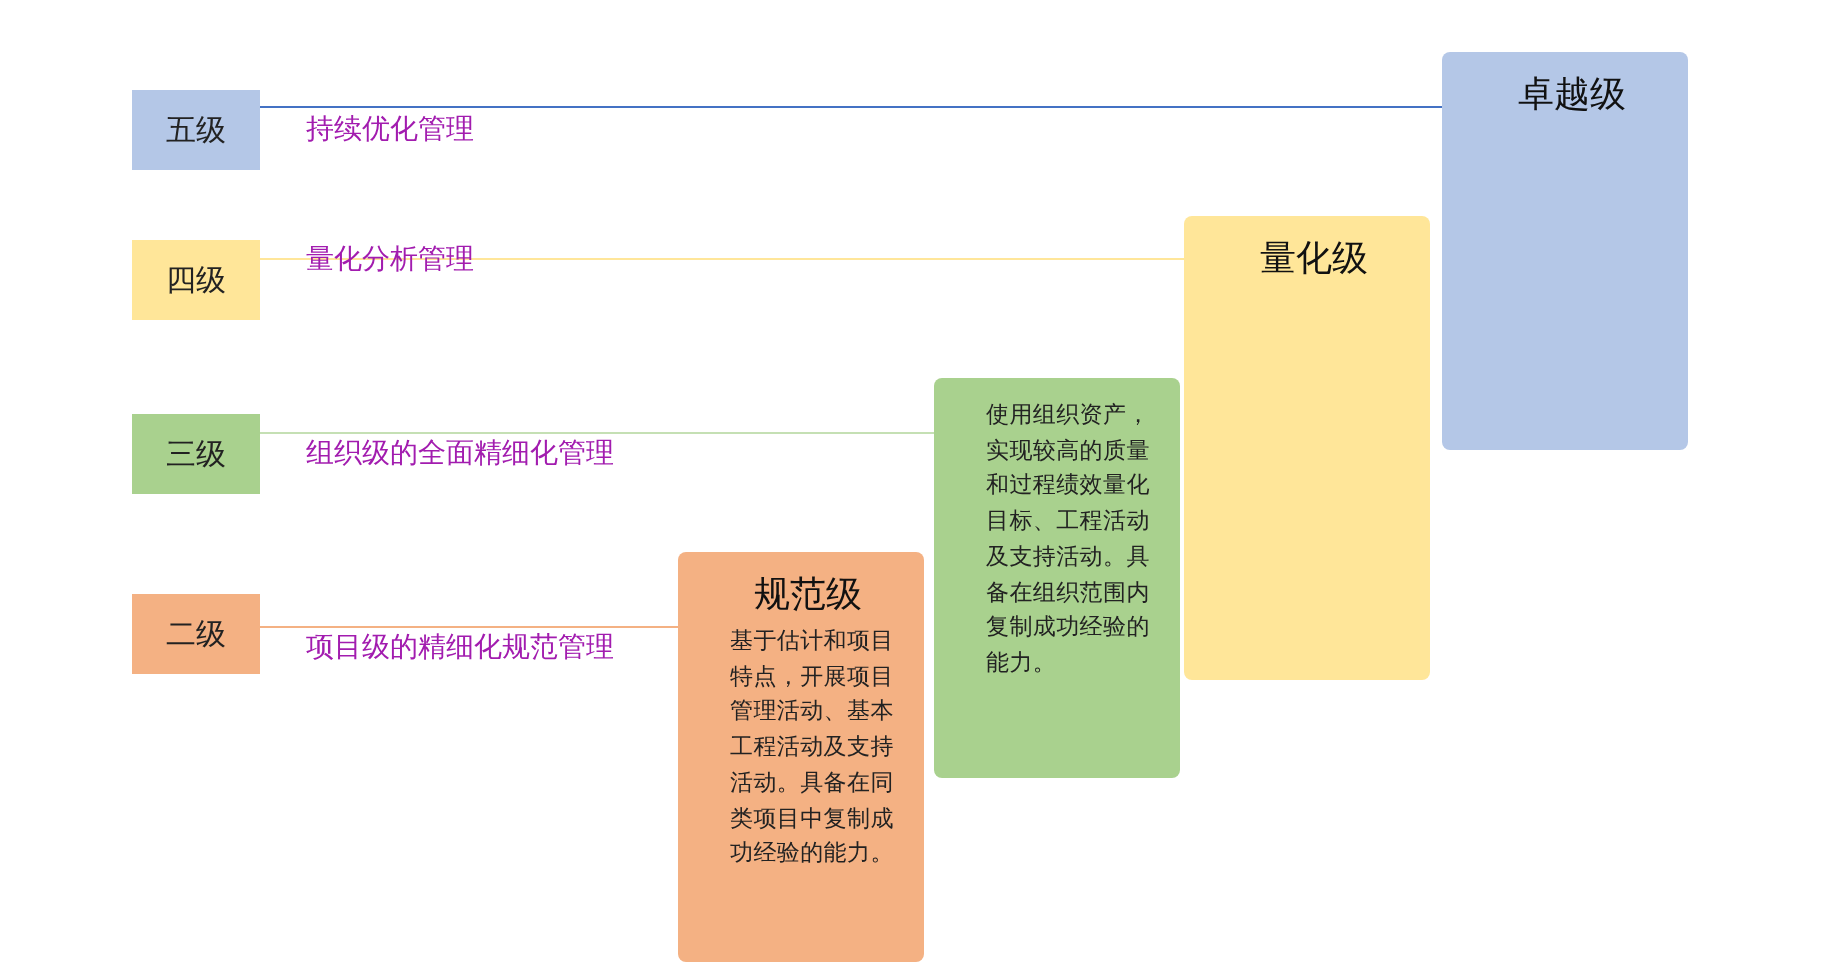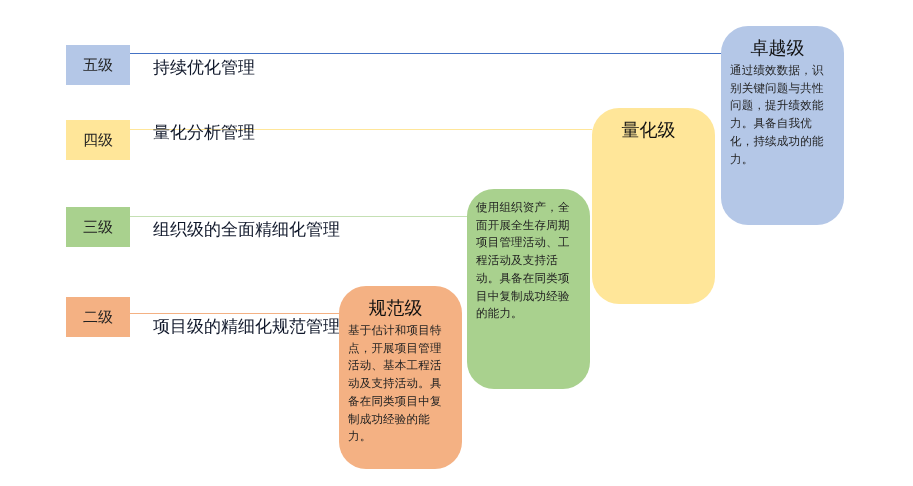--- a/index.html
+++ b/index.html
@@ -2,23 +2,23 @@
 <html><head>
   <meta charset="utf-8">
   <style>
     html, body { margin: 0; padding: 0; background: #ffffff; }
     body { width: 913px; height: 486px; position: relative; overflow: hidden;
            font-family: "DejaVu Sans", "Liberation Sans", sans-serif; color: #222; }
     .lvl-label { position: absolute; left: 66px; width: 64px; height: 40px;
                  display: flex; align-items: center; justify-content: center;
                  font-size: 15px; color: #222; }
     .line { position: absolute; left: 130px; height: 1px; }
-    .desc { position: absolute; left: 153px; font-size: 17px; color: #0f172a; white-space: nowrap; }
-    .card { position: absolute; width: 123px; border-radius: 27px; box-sizing: border-box;
-            padding: 10px 12px 0 9px; }
+    .desc { position: absolute; left: 153px; font-size: 14px; color: #a21caf; white-space: nowrap; }
+    .card { position: absolute; width: 123px; border-radius: 4px; box-sizing: border-box;
+            padding: 10px 12px 0 26px; }
     .card-title { text-align: center; font-size: 18px; color: #111; margin-left: -7px; line-height: 24px; margin-bottom: 2px; }
     .card-body { font-size: 11.5px; line-height: 17.7px; color: #222; letter-spacing: 0.2px; word-break: break-all; }
   </style>
 </head>
 <body>
 
 <div class="lvl-label" style="top:45px;background:#b4c7e7;">
   <span>五级</span>
 </div>
 <div class="line" style="top:53px;width:591px;background:#4472c4;"></div>
@@ -35,29 +35,28 @@
 </div>
 <div class="line" style="top:216px;width:337px;background:#c5e0b4;"></div>
 <div class="desc" style="top:218px;">组织级的全面精细化管理</div>
 
 <div class="lvl-label" style="top:297px;background:#f4b183;">
   <span>二级</span>
 </div>
 <div class="line" style="top:313px;width:209px;background:#f4b183;"></div>
 <div class="desc" style="top:315px;">项目级的精细化规范管理</div>
 
-<div class="card" style="left:339px;top:286px;height:183px;background:#f4b183;">
+<div class="card" style="left:339px;top:276px;height:205px;background:#f4b183;">
   <div class="card-title">规范级</div>
   <div class="card-body">基于估计和项目特点，开展项目管理活动、基本工程活动及支持活动。具备在同类项目中复制成功经验的能力。</div>
 </div>
 
 <div class="card" style="left:467px;top:189px;height:200px;background:#a9d18e;">
-  <div class="card-body">使用组织资产，全面开展全生存周期项目管理活动、工程活动及支持活动。具备在同类项目中复制成功经验的能力。</div>
+  <div class="card-body">使用组织资产，实现较高的质量和过程绩效量化目标、工程活动及支持活动。具备在组织范围内复制成功经验的能力。</div>
 </div>
 
-<div class="card" style="left:592px;top:108px;height:196px;background:#ffe699;">
+<div class="card" style="left:592px;top:108px;height:232px;background:#ffe699;">
   <div class="card-title">量化级</div>
 </div>
 
 <div class="card" style="left:721px;top:26px;height:199px;background:#b4c7e7;">
   <div class="card-title">卓越级</div>
-  <div class="card-body">通过绩效数据，识别关键问题与共性问题，提升绩效能力。具备自我优化，持续成功的能力。</div>
 </div>
 
 </body></html>

